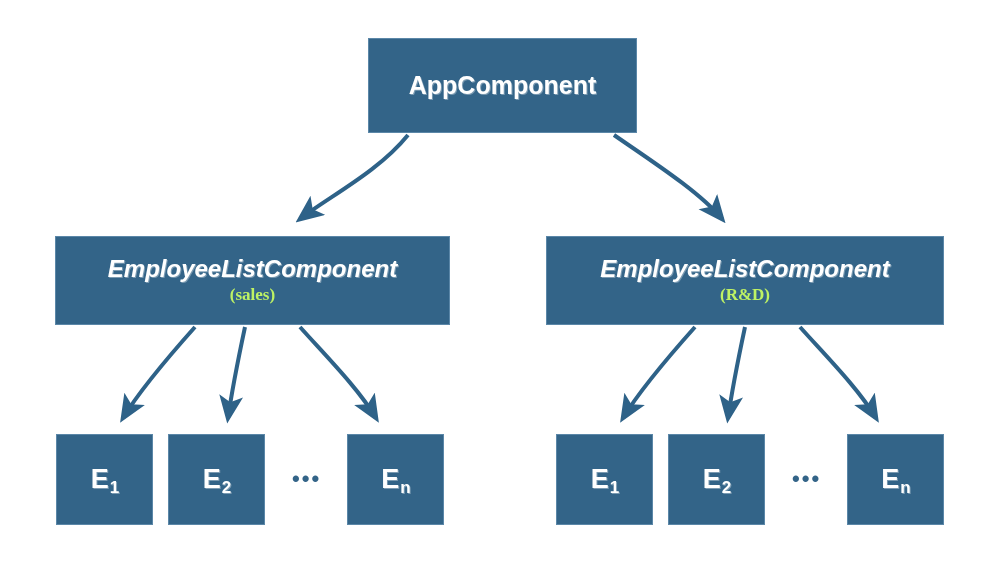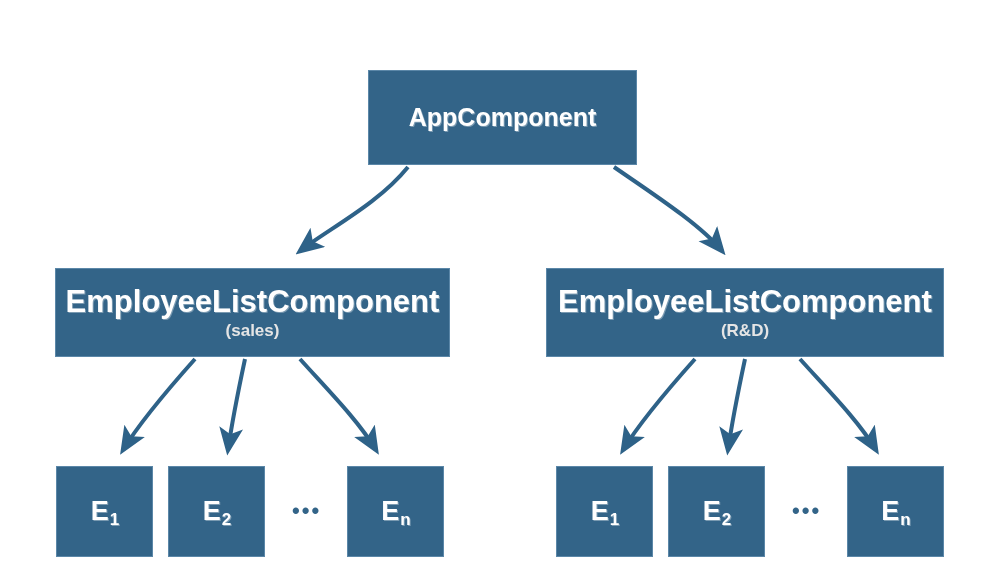--- a/index.html
+++ b/index.html
@@ -4,21 +4,21 @@
 <title>Component Tree Diagram</title>
 <style>
   html,body{margin:0;padding:0;}
   body{
     width:1000px;height:567px;
     background:#ffffff;
     font-family:"Liberation Sans","DejaVu Sans",sans-serif;
     overflow:hidden;
     position:relative;
   }
-  #diagram{position:absolute;left:0;top:0;width:1000px;height:447px;margin-top:32px;}
+  #diagram{position:absolute;left:0;top:0;width:1000px;height:447px;}
 
   .node{
     position:absolute;
     box-sizing:border-box;
     background:#336488;
     border:1px solid #5b87a8;
     display:flex;
     flex-direction:column;
     align-items:center;
     justify-content:center;
@@ -28,32 +28,33 @@
     box-shadow:0 0 0 0 rgba(0,0,0,0);
   }
   .node .title{
     font-weight:bold;
     line-height:1.1;
     letter-spacing:0px;
     text-shadow:1px 1px 0 rgba(255,255,255,0.35);
   }
   .node .subtitle{
     font-weight:bold;
-    color:#e5e5e5;
+    color:#bef264;
     line-height:1.1;
     margin-top:3px;
+    font-family:Liberation Serif, serif;
   }
 
   
   #node-app{left:368px;top:38px;width:269px;height:95px;}
   #node-app .title{font-size:25px;}
 
   #node-list-sales{left:55px;top:236px;width:395px;height:89px;}
   #node-list-rd{left:546px;top:236px;width:398px;height:89px;}
-  #node-list-sales .title,#node-list-rd .title{font-size:31px;}
+  #node-list-sales .title,#node-list-rd .title{font-size:24px;font-style:italic;}
   #node-list-sales .subtitle,#node-list-rd .subtitle{font-size:17px;}
 
   .leaf{width:97px;height:91px;top:434px;align-items:center;}
   .leaf .title{font-size:27px;}
   .leaf .title sub{font-size:17px;font-weight:bold;vertical-align:baseline;position:relative;top:5px;left:1px;}
 
   #leaf-s1{left:56px;}
   #leaf-s2{left:168px;}
   #leaf-sn{left:347px;}
   #leaf-r1{left:556px;}

